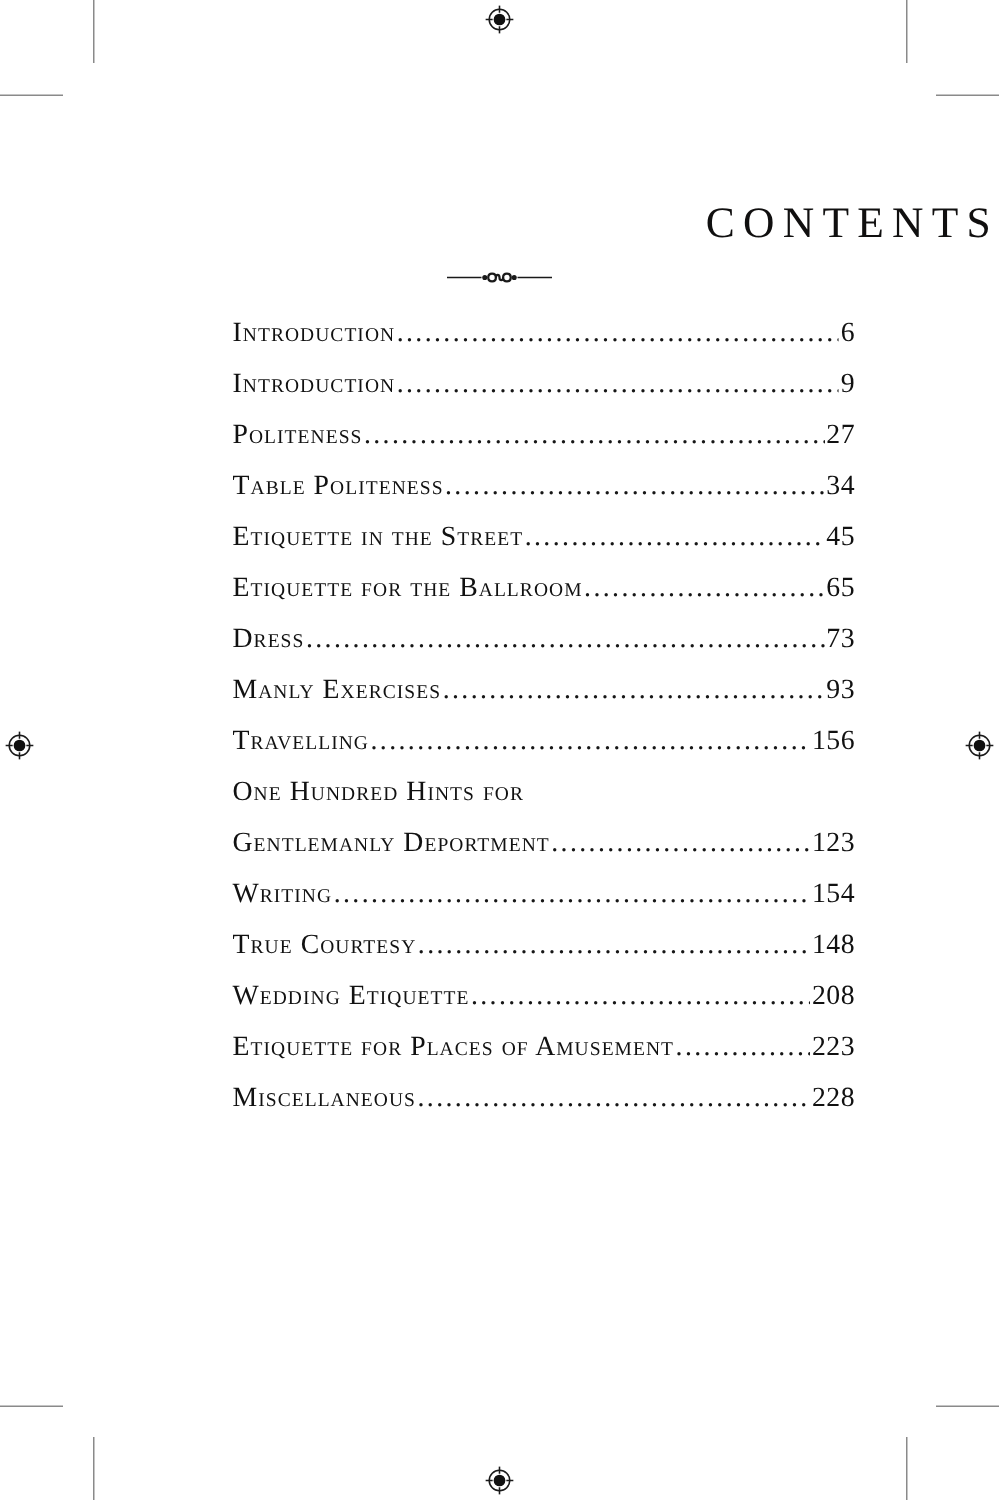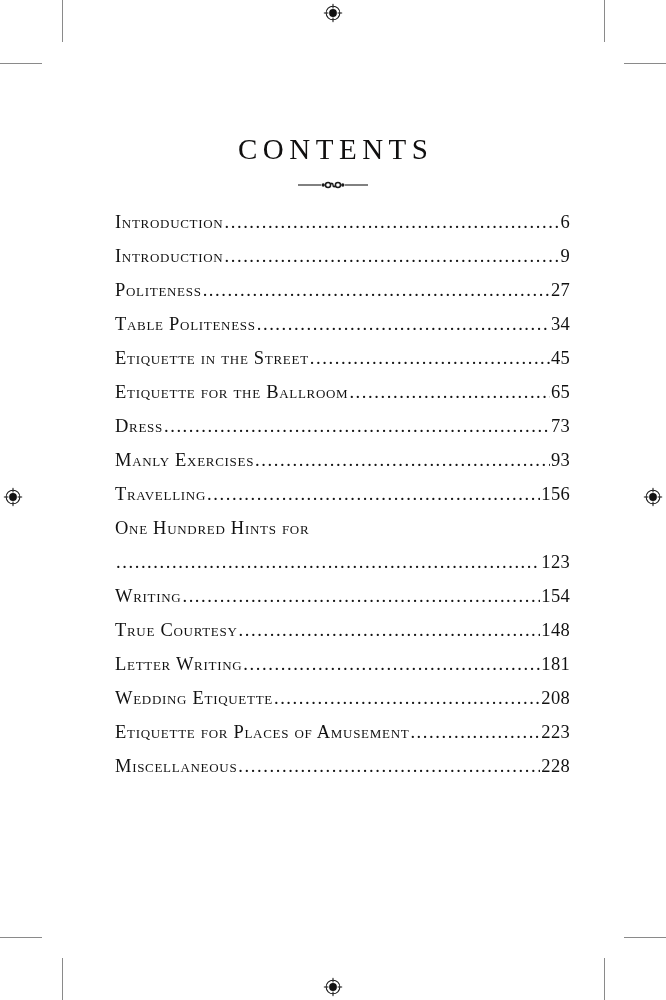--- a/index.html
+++ b/index.html
@@ -32,21 +32,21 @@
   }
   .crop.v { width: 1px; height: 42px; }
   .crop.h { height: 1px; width: 42px; }
 
   
   .toc-title {
     position: absolute;
     left: 0;
     right: 0;
     top: 133px;
-    text-align: center;
+    text-align: right;
     font-size: 29px;
     letter-spacing: 5.5px;
     text-indent: 5.5px;
     font-weight: 400;
     color: #100f0f;
   }
 
   
   .ornament {
     position: absolute;
@@ -68,20 +68,21 @@
     display: flex;
     align-items: baseline;
     height: 34px;
     font-size: 18.5px;
     font-variant: small-caps;
     letter-spacing: 0.7px;
     white-space: nowrap;
   }
   .entry-label {
     flex: 0 0 auto;
+    margin-left: 40px;
   }
   .leaders {
     flex: 1 1 auto;
     overflow: hidden;
     margin: 0 1px;
     font-variant: normal;
     letter-spacing: 1.6px;
     color: #161616;
   }
   .leaders::before {
@@ -214,39 +215,35 @@
       </div>
       <div class="toc-entry">
         <span class="entry-label">Travelling</span>
         <span class="leaders"></span>
         <span class="entry-page">156</span>
       </div>
       <div class="toc-entry continued">
         <span class="entry-label">One Hundred Hints for</span>
       </div>
       <div class="toc-entry">
+        <span class="entry-label">Gentlemanly Deportment</span>
         <span class="leaders"></span>
         <span class="entry-page">123</span>
       </div>
       <div class="toc-entry">
         <span class="entry-label">Writing</span>
         <span class="leaders"></span>
         <span class="entry-page">154</span>
       </div>
       <div class="toc-entry">
         <span class="entry-label">True Courtesy</span>
         <span class="leaders"></span>
         <span class="entry-page">148</span>
       </div>
       <div class="toc-entry">
-        <span class="entry-label">Letter Writing</span>
-        <span class="leaders"></span>
-        <span class="entry-page">181</span>
-      </div>
-      <div class="toc-entry">
         <span class="entry-label">Wedding Etiquette</span>
         <span class="leaders"></span>
         <span class="entry-page">208</span>
       </div>
       <div class="toc-entry">
         <span class="entry-label">Etiquette for Places of Amusement</span>
         <span class="leaders"></span>
         <span class="entry-page">223</span>
       </div>
       <div class="toc-entry">

